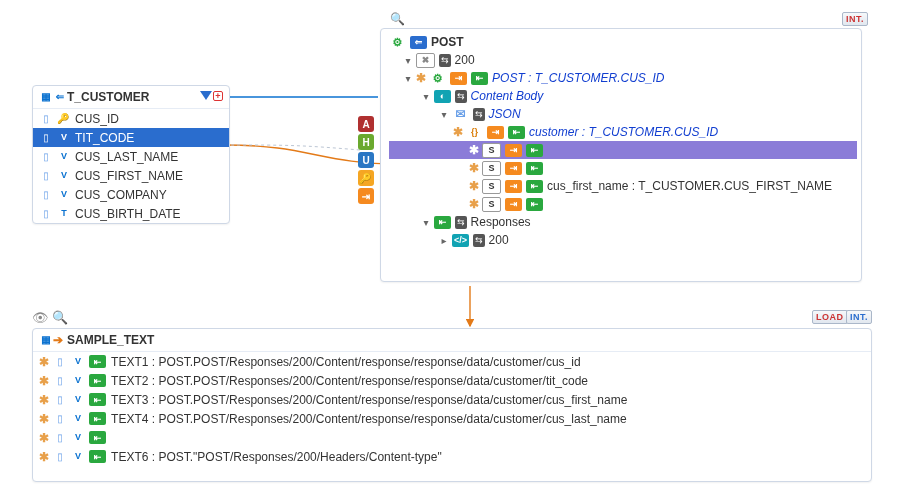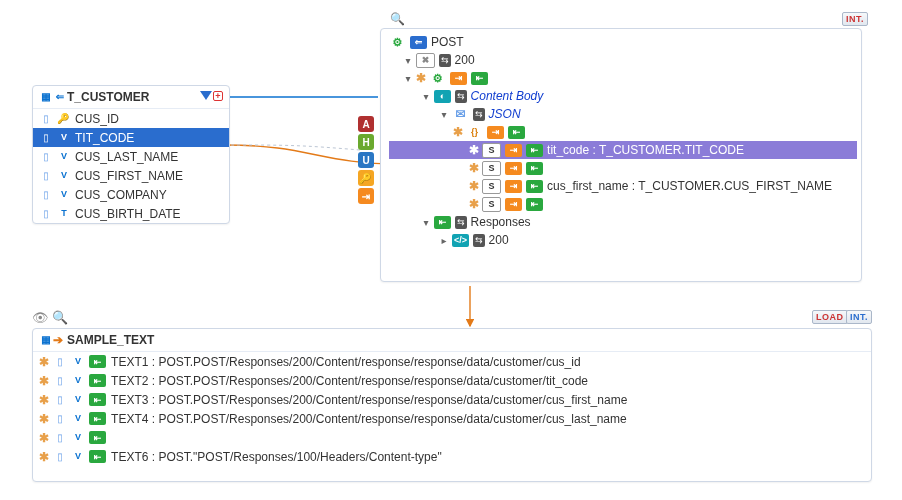--- a/index.html
+++ b/index.html
@@ -114,59 +114,60 @@
 </div>
 
 <div class="mag">🔍</div>
 <div class="badge" style="left:842px;top:12px"><span>INT.</span></div>
 
 <div class="panel big">
   <div class="tree">
     <div class="trow">
       <span class="chip gear">⚙</span>
       <span class="chip" style="background:#2a6dce">⇐</span>
-      <span class="txt" style="font-weight:400">POST</span>
+      <span class="txt" style="font-weight:700">POST</span>
     </div>
     <div class="trow" style="padding-left:14px">
       <span class="caret">▾</span>
       <span class="chip wht" style="color:#888">✖</span>
       <span class="graytoggle">⇆</span>
       <span class="txt">200</span>
     </div>
     <div class="trow" style="padding-left:14px">
       <span class="caret">▾</span>
       <span class="ast">✱</span>
       <span class="chip gear">⚙</span>
       <span class="chip org">⇥</span>
       <span class="chip grn">⇤</span>
+      <span class="txt blue">POST : T_CUSTOMER.CUS_ID</span>
     </div>
     <div class="trow" style="padding-left:32px">
       <span class="caret">▾</span>
       <span class="chip cyan">◐</span>
       <span class="graytoggle">⇆</span>
       <span class="txt blue">Content Body</span>
     </div>
     <div class="trow" style="padding-left:50px">
       <span class="caret">▾</span>
       <span class="chip env">✉</span>
       <span class="graytoggle">⇆</span>
       <span class="txt blue">JSON</span>
     </div>
     <div class="trow" style="padding-left:64px">
       <span class="ast">✱</span>
       <span class="chip br">{}</span>
       <span class="chip org">⇥</span>
       <span class="chip grn">⇤</span>
+      <span class="txt blue">customer : T_CUSTOMER.CUS_ID</span>
     </div>
     <div class="trow sel" style="padding-left:80px">
       <span class="ast" style="color:#fff">✱</span>
       <span class="chip wht" style="color:#333">S</span>
       <span class="chip org">⇥</span>
       <span class="chip grn">⇤</span>
-      <span class="txt">tit_code : T_CUSTOMER.TIT_CODE</span>
     </div>
     <div class="trow" style="padding-left:80px">
       <span class="ast">✱</span>
       <span class="chip wht" style="color:#333">S</span>
       <span class="chip org">⇥</span>
       <span class="chip grn">⇤</span>
     </div>
     <div class="trow" style="padding-left:80px">
       <span class="ast">✱</span>
       <span class="chip wht" style="color:#333">S</span>
@@ -238,18 +239,18 @@
           <span class="ast">✱</span>
           <span class="icon link">▯</span>
           <span class="icon num" style="font-size:9px;font-weight:700">V</span>
           <span class="chip grn">⇤</span>
         </div>
         <div class="row">
           <span class="ast">✱</span>
           <span class="icon link">▯</span>
           <span class="icon num" style="font-size:9px;font-weight:700">V</span>
           <span class="chip grn">⇤</span>
-          <span class="txt">TEXT6 : POST."POST/Responses/100/Headers/Content-type"</span>
+          <span class="txt">TEXT6 : POST."POST/Responses/200/Headers/Content-type"</span>
         </div>
       </div>
 </div>
 
 </div>
 
 </body></html>

